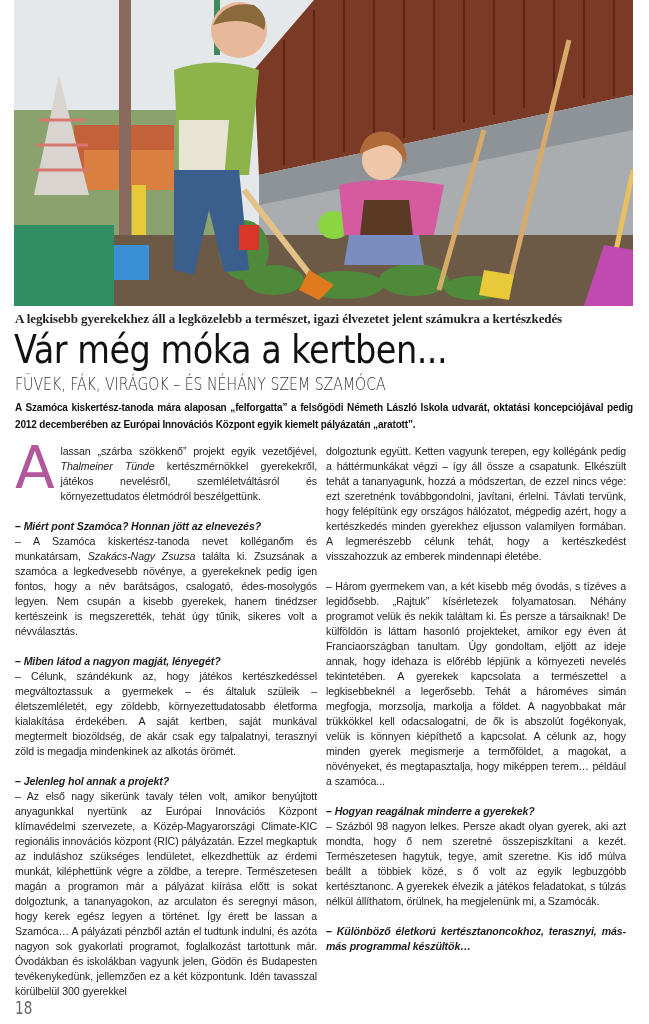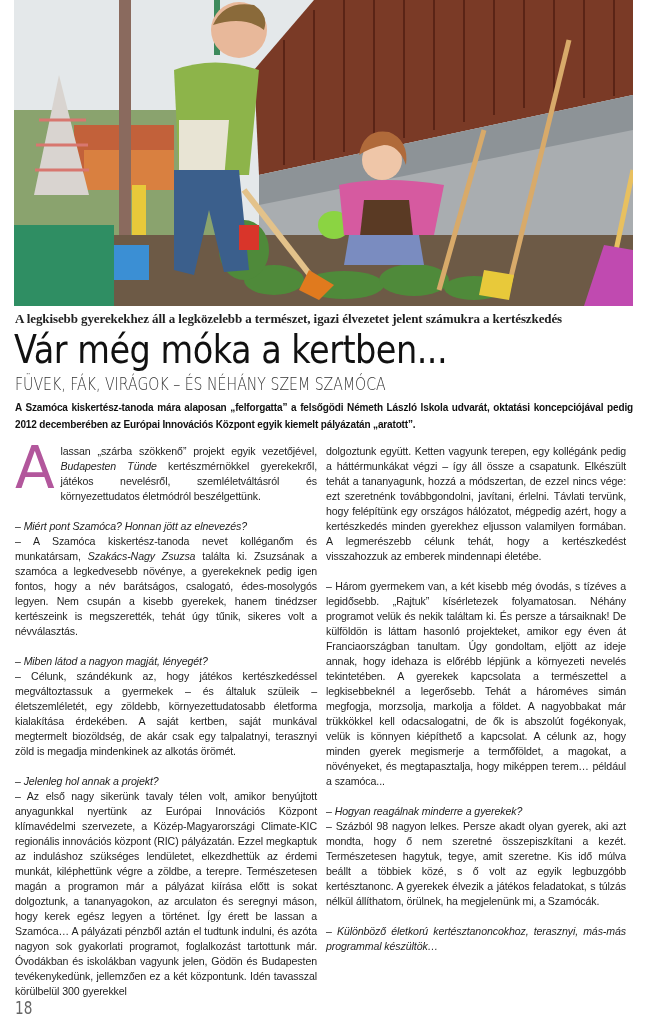--- a/index.html
+++ b/index.html
@@ -42,21 +42,21 @@
     position: absolute; top: 444px; width: 300px;
     font-size: 10.6px; line-height: 15.0px; color: #1e1e1e;
     text-align: justify; letter-spacing: -0.1px;
     hyphens: auto;
   }
   .col.left { left: 15px; width: 302px; }
   .col.right { left: 326px; width: 300px; }
 
   .col p { margin: 0; }
   .col .gap { height: 15px; }
-  .col .q { font-weight: normal; font-style: italic; }
+  .col .q { font-weight: bold; font-style: italic; }
   .col em { font-style: italic; }
 
   .dropcap {
     float: left; font-size: 58px; line-height: 44px; color: #b2579c;
     font-family: "DejaVu Sans", sans-serif; margin: 2px 6px 0 0; height: 45px;
   }
 
   .page-number {
     position: absolute; left: 15px; top: 998px; font-size: 17px; color: #666;
     font-family: "DejaVu Sans", sans-serif; transform: scaleX(0.8); transform-origin: left top;
@@ -141,21 +141,21 @@
 </div>
 
 <div class="caption">A legkisebb gyerekekhez áll a legközelebb a természet, igazi élvezetet jelent számukra a kertészkedés</div>
 
 <h1 class="title">Vár még móka a kertben...</h1>
 <h2 class="subtitle">FÜVEK, FÁK, VIRÁGOK – ÉS NÉHÁNY SZEM SZAMÓCA</h2>
 <p class="lead">A Szamóca kiskertész-tanoda mára alaposan „felforgatta” a felsőgödi Németh László Iskola udvarát, oktatási koncepciójával pedig 2012 decemberében az Európai Innovációs Központ egyik kiemelt pályázatán „aratott”.</p>
 
 <div class="col left">
   <p>
-    <span class="dropcap">A</span><span>lassan „szárba szökkenő” projekt egyik vezetőjével, </span><em>Budapesten Tünde</em><span> kertészmérnökkel gyerekekről, játékos nevelésről, szemléletváltásról és környezettudatos életmódról beszélgettünk.</span>
+    <span class="dropcap">A</span><span>lassan „szárba szökkenő” projekt egyik vezetőjével, </span><em>Thalmeiner Tünde</em><span> kertészmérnökkel gyerekekről, játékos nevelésről, szemléletváltásról és környezettudatos életmódról beszélgettünk.</span>
   </p>
   <div class="gap"></div>
   <p class="q">– Miért pont Szamóca? Honnan jött az elnevezés?</p>
   <p><span>– A Szamóca kiskertész-tanoda nevet kolléganőm és munkatársam, </span><em>Szakács-Nagy Zsuzsa</em><span> találta ki. Zsuzsának a szamóca a legkedvesebb növénye, a gyerekeknek pedig igen fontos, hogy a név barátságos, csalogató, édes-mosolygós legyen. Nem csupán a kisebb gyerekek, hanem tinédzser kertészeink is megszerették, tehát úgy tűnik, sikeres volt a névválasztás.</span></p>
   <div class="gap"></div>
   <p class="q">– Miben látod a nagyon magját, lényegét?</p>
   <p>– Célunk, szándékunk az, hogy játékos kertészkedéssel megváltoztassuk a gyermekek – és általuk szüleik – életszemléletét, egy zöldebb, környezettudatosabb életforma kialakítása érdekében. A saját kertben, saját munkával megtermelt biozöldség, de akár csak egy talpalatnyi, terasznyi zöld is megadja mindenkinek az alkotás örömét.</p>
   <div class="gap"></div>
   <p class="q">– Jelenleg hol annak a projekt?</p>
   <p>– Az első nagy sikerünk tavaly télen volt, amikor benyújtott anyagunkkal nyertünk az Európai Innovációs Központ klímavédelmi szervezete, a Közép-Magyarországi Climate-KIC regionális innovációs központ (RIC) pályázatán. Ezzel megkaptuk az induláshoz szükséges lendületet, elkezdhettük az érdemi munkát, kiléphettünk végre a zöldbe, a terepre. Természetesen magán a programon már a pályázat kiírása előtt is sokat dolgoztunk, a tananyagokon, az arculaton és seregnyi máson, hogy kerek egész legyen a történet. Így érett be lassan a Szamóca… A pályázati pénzből aztán el tudtunk indulni, és azóta nagyon sok gyakorlati programot, foglalkozást tartottunk már. Óvodákban és iskolákban vagyunk jelen, Gödön és Budapesten tevékenykedünk, jellemzően ez a két központunk. Idén tavasszal körülbelül 300 gyerekkel</p>

